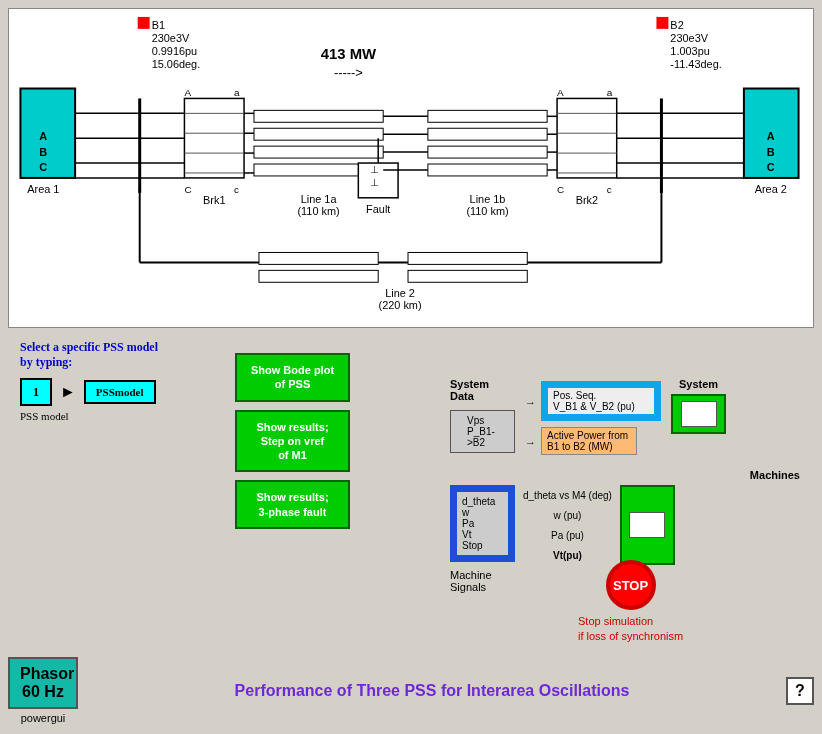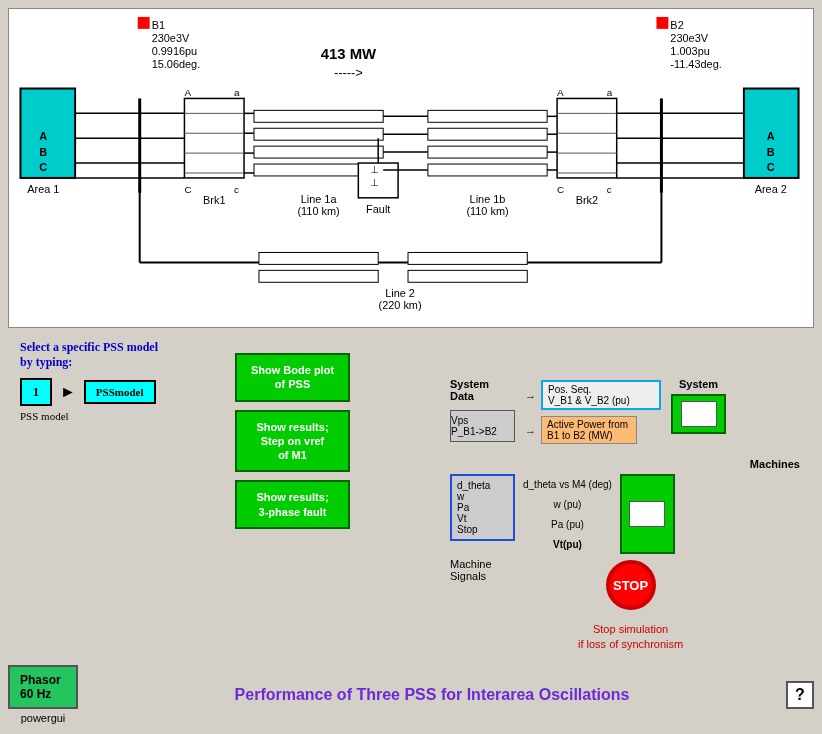--- a/index.html
+++ b/index.html
@@ -180,42 +180,42 @@
       color: white;
       font-weight: bold;
       font-size: 13px;
       cursor: pointer;
       margin: 0 auto;
     }
 
     .stop-text {
       color: #cc0000;
       font-size: 11px;
-      text-align: center;
-      margin-top: 12px;
+      text-align: left;
+      margin-top: 4px;
       line-height: 1.4;
     }
 
     
     .bottom-bar {
       position: absolute;
       bottom: 10px;
       left: 8px;
       right: 8px;
       display: flex;
       align-items: center;
       gap: 20px;
     }
 
     .phasor-box {
-      background: #22c55e;
+      background: #14b8a6;
       border: 2px solid #555;
       padding: 6px 10px;
-      text-align: left;
-      font-size: 12px;
+      text-align: center;
+      font-size: 16px;
       font-weight: bold;
       width: 70px;
     }
 
     .powergui-label {
       font-size: 11px;
       text-align: center;
       margin-top: 3px;
     }
 
@@ -377,48 +377,48 @@
     <button class="green-btn">Show Bode plot<br>of PSS</button>
     <button class="green-btn">Show results;<br>Step on vref<br>of M1</button>
     <button class="green-btn">Show results;<br>3-phase fault</button>
   </div>
 
   <div class="system-panel">
 
     <div style="display:flex; gap:10px; margin-bottom:12px;">
       <div>
         <div style="font-size:11px; font-weight:bold; margin-bottom:8px;">System<br>Data</div>
-        <div style="background:#ccc; border:1px solid #555; padding:4px 0; font-size:10px; width:65px; margin-bottom:4px;">
+        <div style="background:#ccc; border:1px solid #555; padding:4px 16px; font-size:10px; width:65px; margin-bottom:4px;">
           <div>Vps</div>
           <div>P_B1-&gt;B2</div>
         </div>
       </div>
       <div style="display:flex; flex-direction:column; gap:6px; justify-content:center;">
         <div style="display:flex; align-items:center; gap:5px;">
           <span>→</span>
-          <div style="background:#eee; border:2px solid #0ea5e9; padding:2px 5px; font-size:10px; width:120px;">Pos. Seq.<br>V_B1 &amp; V_B2 (pu)</div>
+          <div style="background:#eee; border:7px solid #0ea5e9; padding:2px 5px; font-size:10px; width:120px;">Pos. Seq.<br>V_B1 &amp; V_B2 (pu)</div>
         </div>
         <div style="display:flex; align-items:center; gap:5px;">
           <span>→</span>
           <div style="background:#fdba74; border:1px solid #888; padding:2px 5px; font-size:10px; width:96px;">Active Power from<br>B1 to B2 (MW)</div>
         </div>
       </div>
       <div>
         <div style="font-size:11px; font-weight:bold; text-align:center; margin-bottom:4px;">System</div>
         <div class="system-scope">
           <div class="scope-inner"></div>
         </div>
       </div>
     </div>
 
     <div>
       <div style="font-size:11px; font-weight:bold; text-align:right; margin-bottom:4px; margin-right:10px;">Machines</div>
       <div style="display:flex; gap:8px; align-items:flex-start;">
 
-        <div style="background:#ccc; border:2px solid #1d4ed8; padding:4px 5px; font-size:10px; width:65px;">
+        <div style="background:#ccc; border:7px solid #1d4ed8; padding:4px 5px; font-size:10px; width:65px;">
           <div>d_theta</div>
           <div>w</div>
           <div>Pa</div>
           <div>Vt</div>
           <div>Stop</div>
         </div>
 
         <div style="display:flex; flex-direction:column; justify-content:space-around; height:80px;align-items:center;">
           <div style="font-size:10px;">d_theta vs M4 (deg)</div>
           <div style="font-size:10px;">w (pu)</div>

